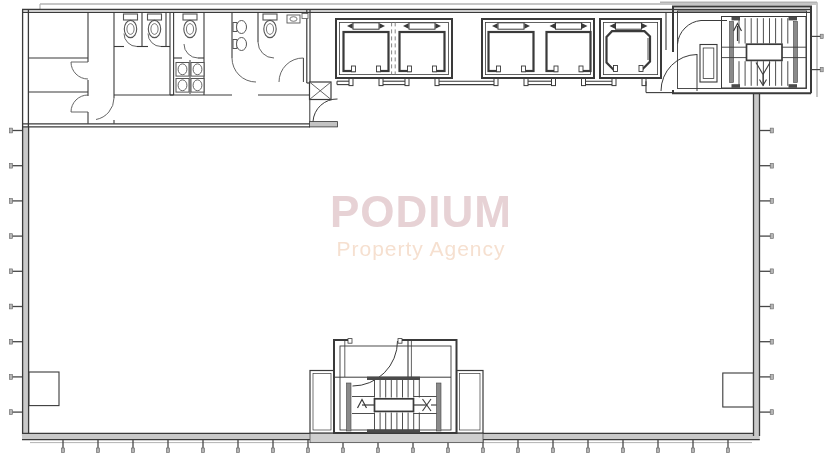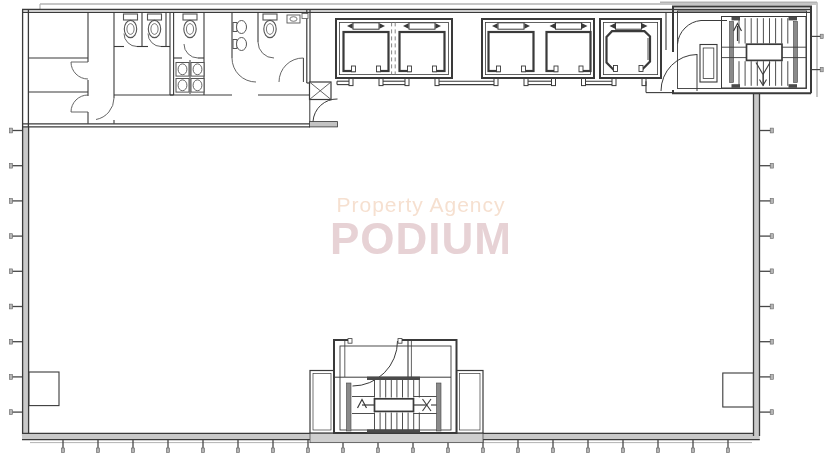--- a/index.html
+++ b/index.html
@@ -9,22 +9,22 @@
   #watermark{position:absolute;left:265px;top:190px;width:312px;text-align:center;
              pointer-events:none;user-select:none;}
   #wm-title{font-weight:700;font-size:44px;letter-spacing:1px;line-height:1.0;}
   #wm-sub{font-weight:400;font-size:21px;letter-spacing:1px;margin-top:3px;}
 </style>
 </head>
 <body>
 
 <div id="stage">
   <div id="watermark">
+    <div id="wm-title" style="color: rgb(231, 210, 213);">PODIUM</div>
     <div id="wm-sub" style="color: rgb(246, 224, 208);">Property Agency</div>
-    <div id="wm-title" style="color: rgb(231, 210, 213);">PODIUM</div>
   </div>
   <svg id="plan-svg" width="829" height="456" viewBox="0 0 829 456">
       <g>
         <line x1="40" y1="4" x2="816" y2="4" stroke="#b3b3b3" stroke-width="1.5" stroke-linecap="butt"></line>
         <line x1="40" y1="4" x2="40" y2="9.5" stroke="#b3b3b3" stroke-width="1.2" stroke-linecap="butt"></line>
         <line x1="22" y1="9.5" x2="812" y2="9.5" stroke="#3a3a3a" stroke-width="1.3" stroke-linecap="butt"></line>
         <line x1="22" y1="12.3" x2="812" y2="12.3" stroke="#3a3a3a" stroke-width="1.3" stroke-linecap="butt"></line>
         <line x1="22.6" y1="9.5" x2="22.6" y2="127" stroke="#3a3a3a" stroke-width="1.3" stroke-linecap="butt"></line>
         <line x1="28.4" y1="9.5" x2="28.4" y2="127" stroke="#3a3a3a" stroke-width="1.3" stroke-linecap="butt"></line>
         <rect x="22" y="127" width="6.6" height="309.5" fill="#c9c9c9" stroke="none" stroke-width="0"></rect>

